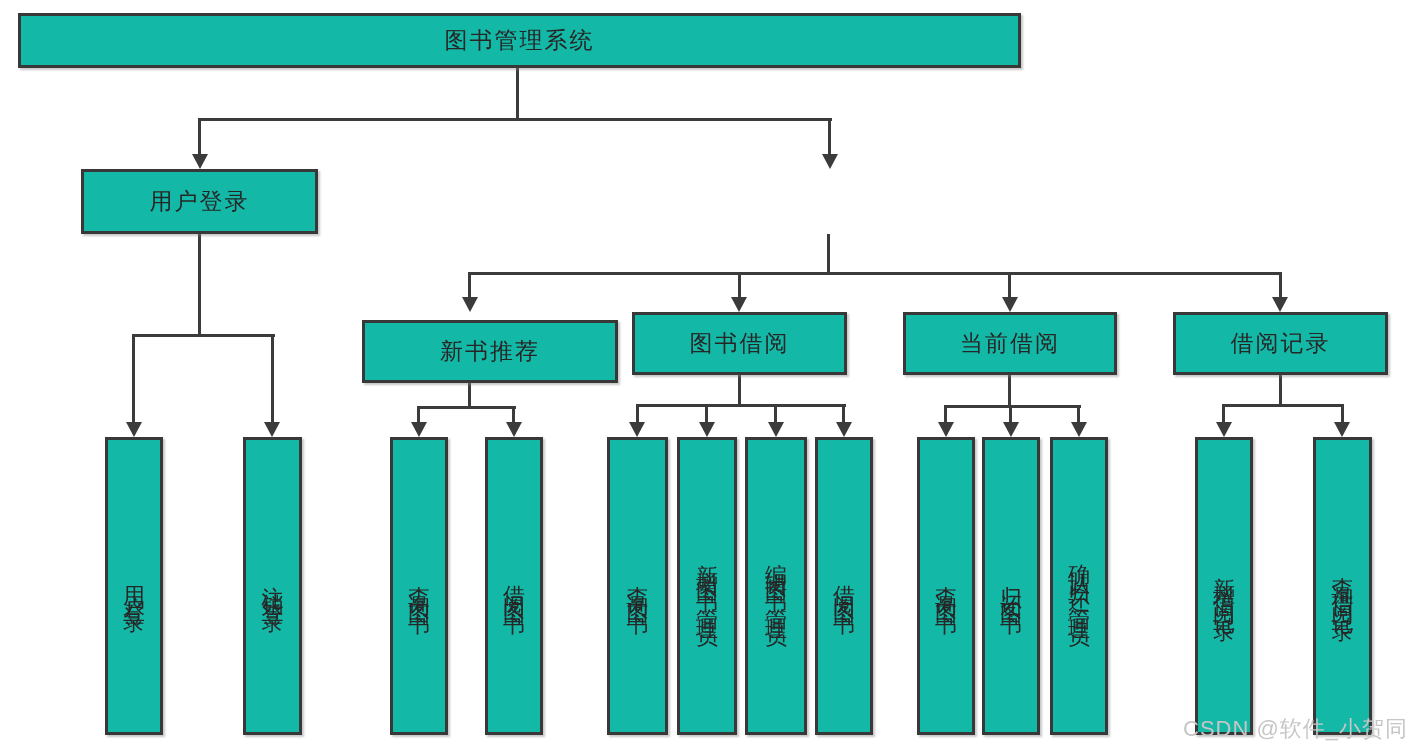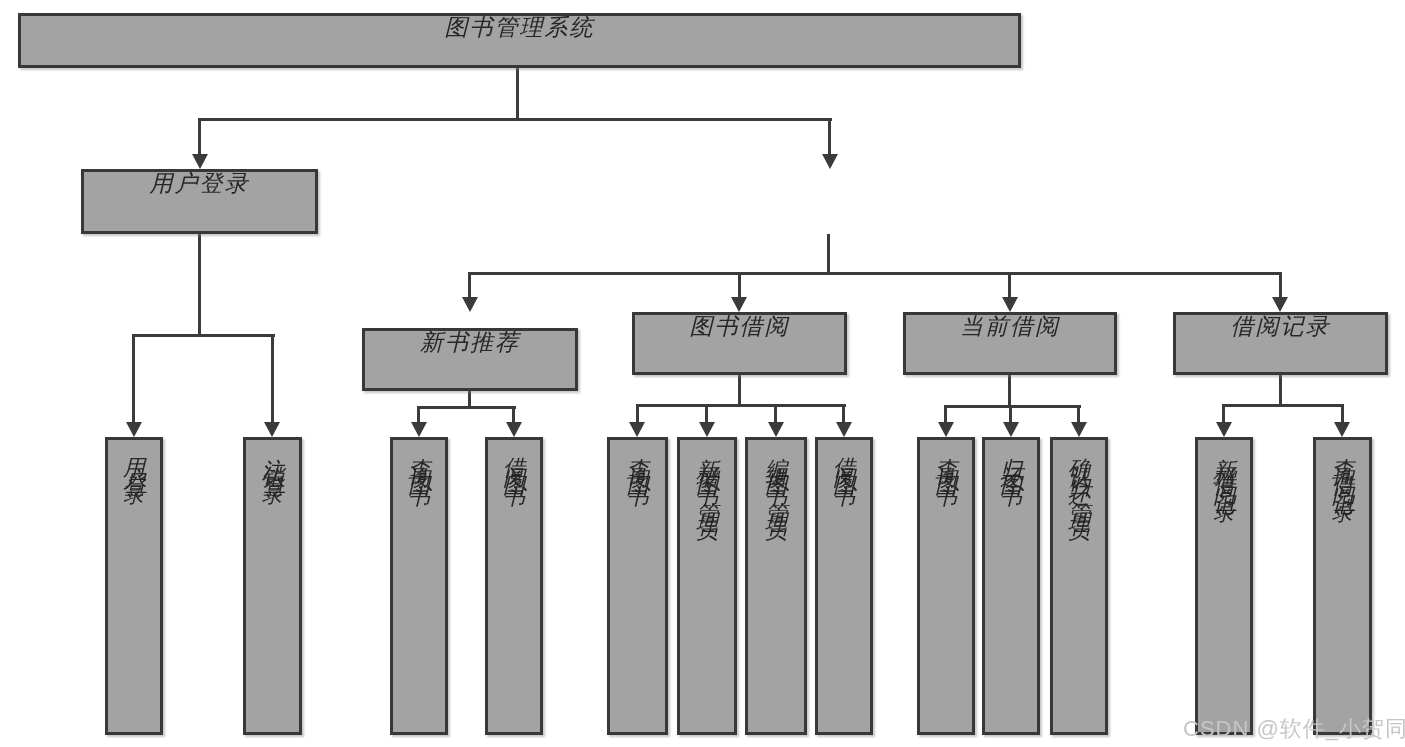--- a/index.html
+++ b/index.html
@@ -13,26 +13,25 @@
   .stage{
     position:relative;
     width:1405px;height:747px;
     background:#ffffff;
     overflow:hidden;
   }
   .box{
     position:absolute;
     box-sizing:border-box;
     border:3px solid var(--border);
-    background:#a3a3a3;
-    display:flex;justify-content:center;
+    background:#14b8a6;
+    display:flex;align-items:center;justify-content:center;
     color:var(--text);
     box-shadow:1.5px 1.5px 2px rgba(130,130,130,0.45);
     z-index:2;
-    font-style:italic;
   }
   .box.h span{
     font-size:23px;letter-spacing:2px;line-height:1;white-space:nowrap;
   }
   .box.v span{
     writing-mode:vertical-rl;
     text-orientation:mixed;
     font-size:22px;
     letter-spacing:9px;
     line-height:1;
@@ -62,21 +61,21 @@
 
   <div class="box h" style="left:18px;top:13px;width:1003px;height:55px">
     <span>图书管理系统</span>
   </div>
 
   <div class="box h" style="left:81px;top:169px;width:237px;height:65px">
     <span>用户登录</span>
   </div>
 
 
-  <div class="box h" style="left:362px;top:328px;width:216px;height:63px">
+  <div class="box h" style="left:362px;top:320px;width:256px;height:63px">
     <span>新书推荐</span>
   </div>
 
   <div class="box h" style="left:632px;top:312px;width:215px;height:63px">
     <span>图书借阅</span>
   </div>
 
   <div class="box h" style="left:903px;top:312px;width:214px;height:63px">
     <span>当前借阅</span>
   </div>

